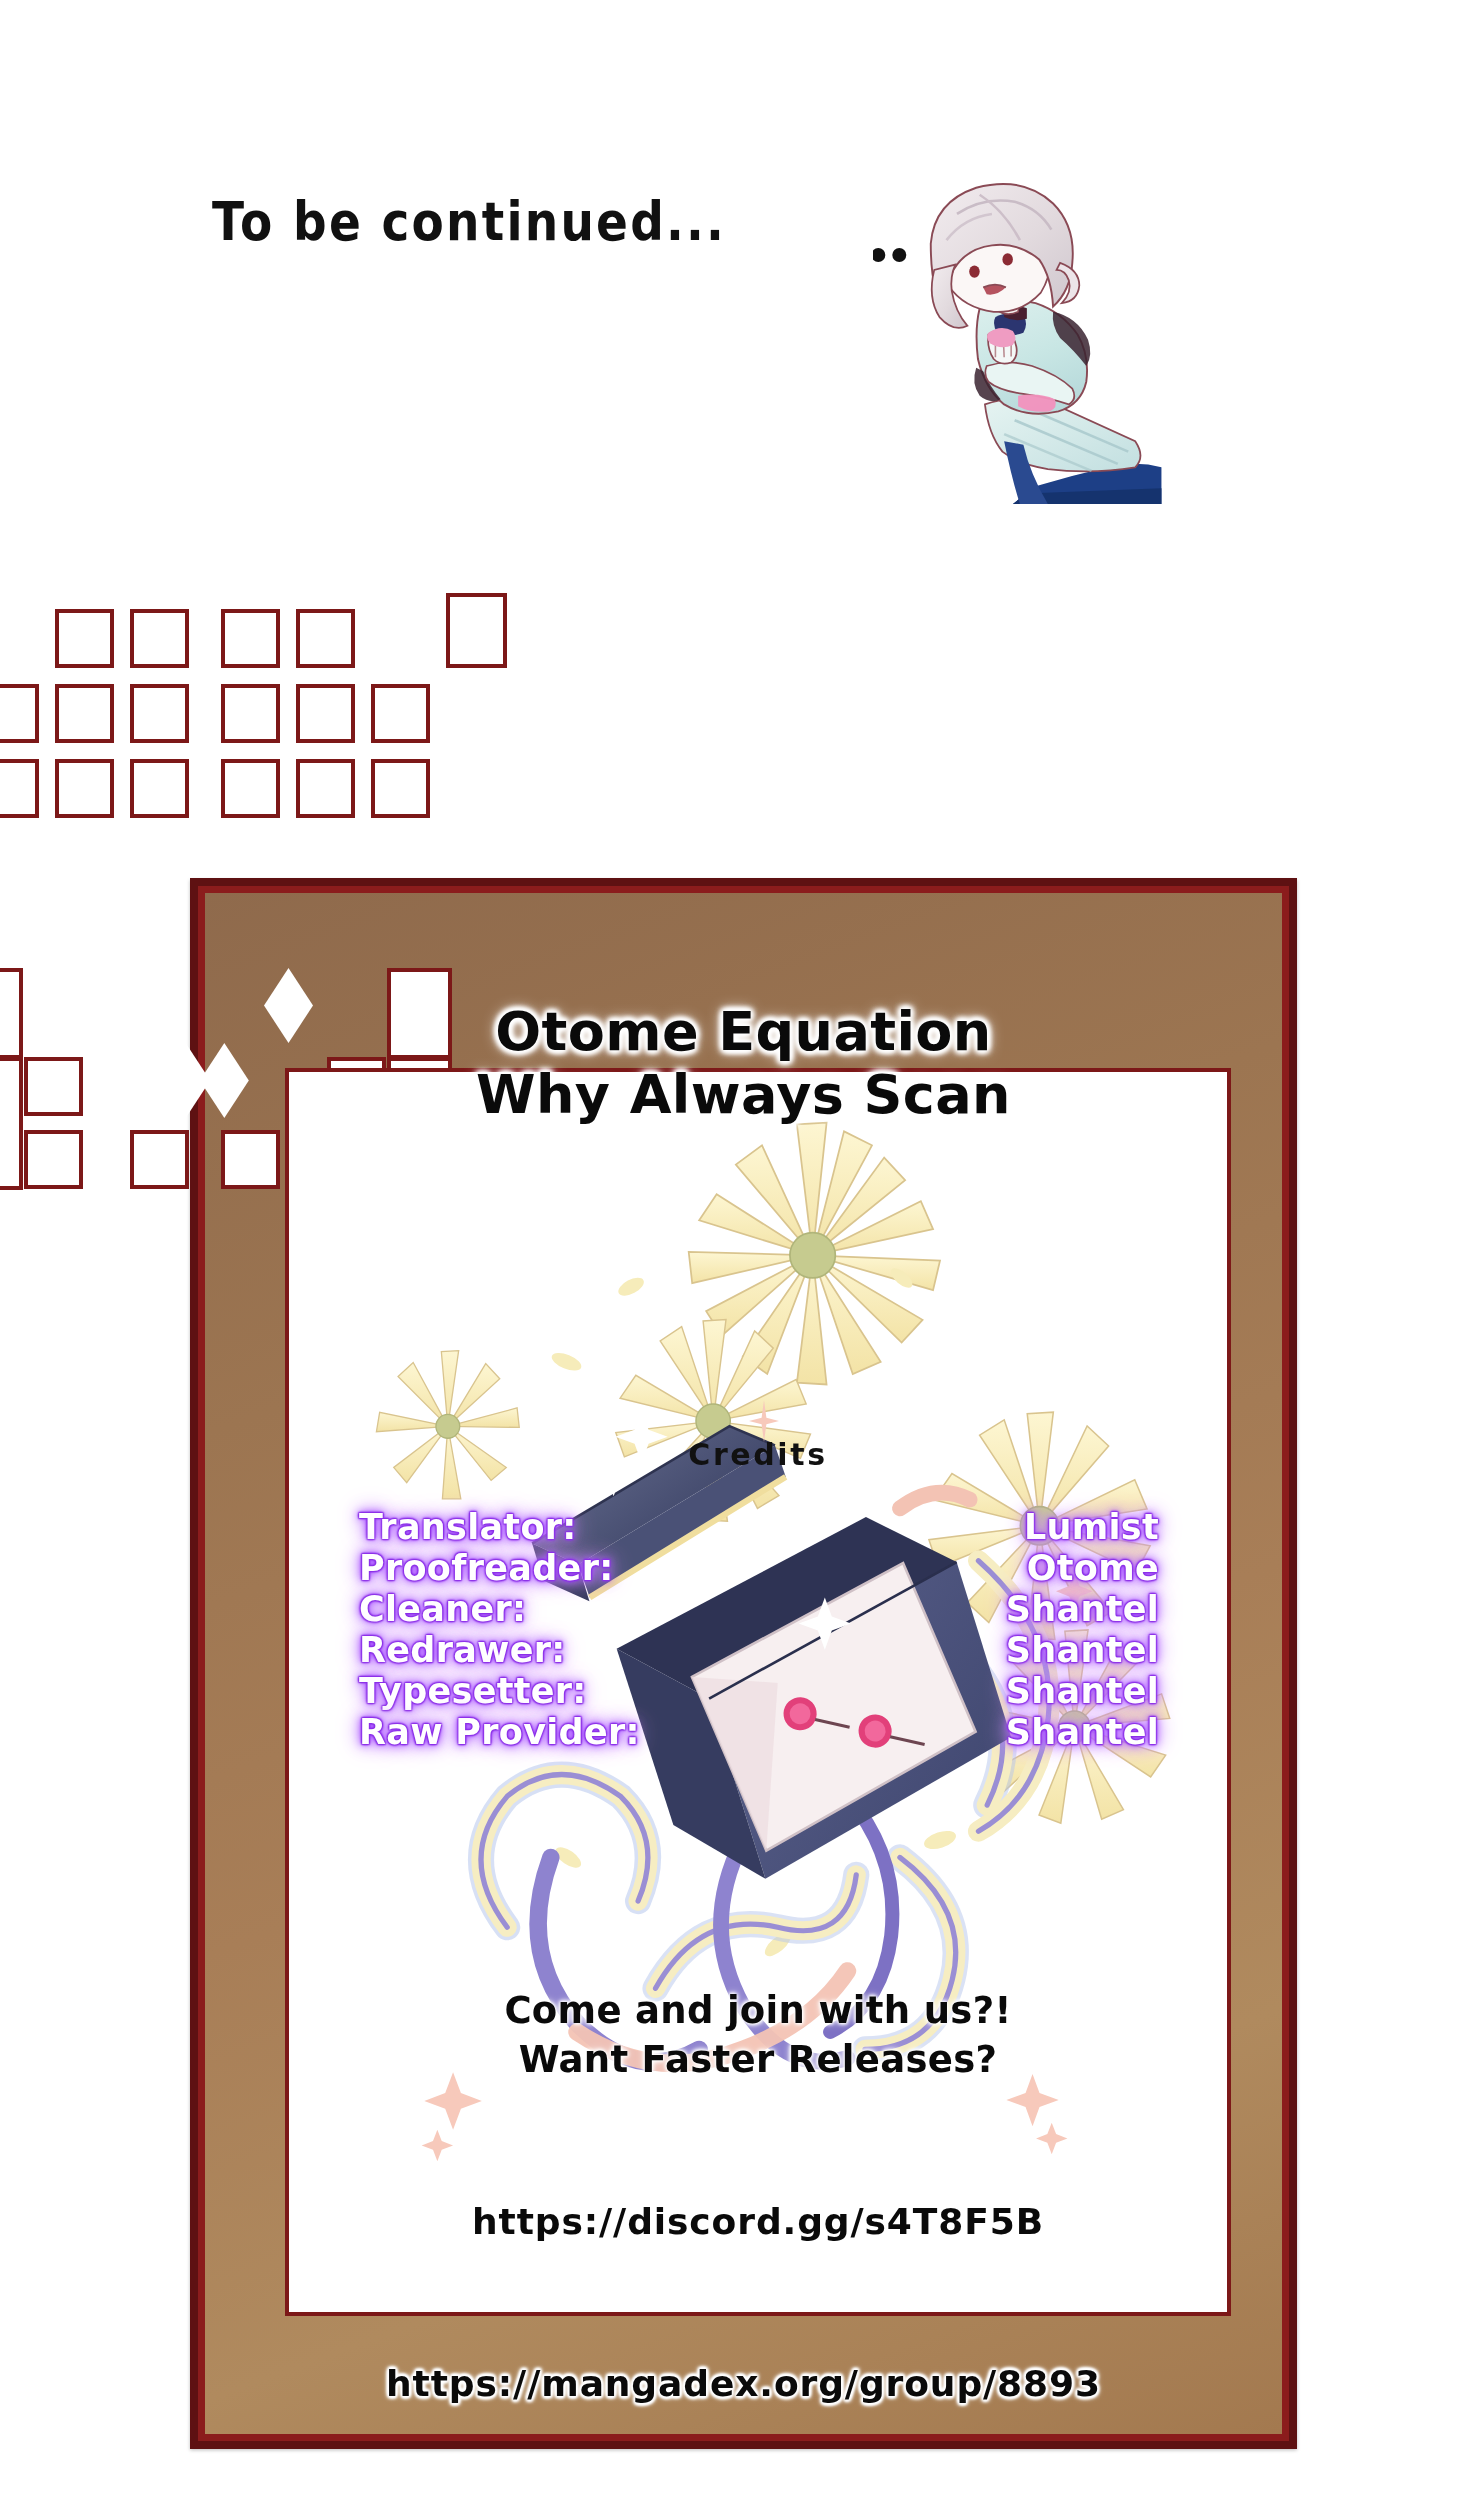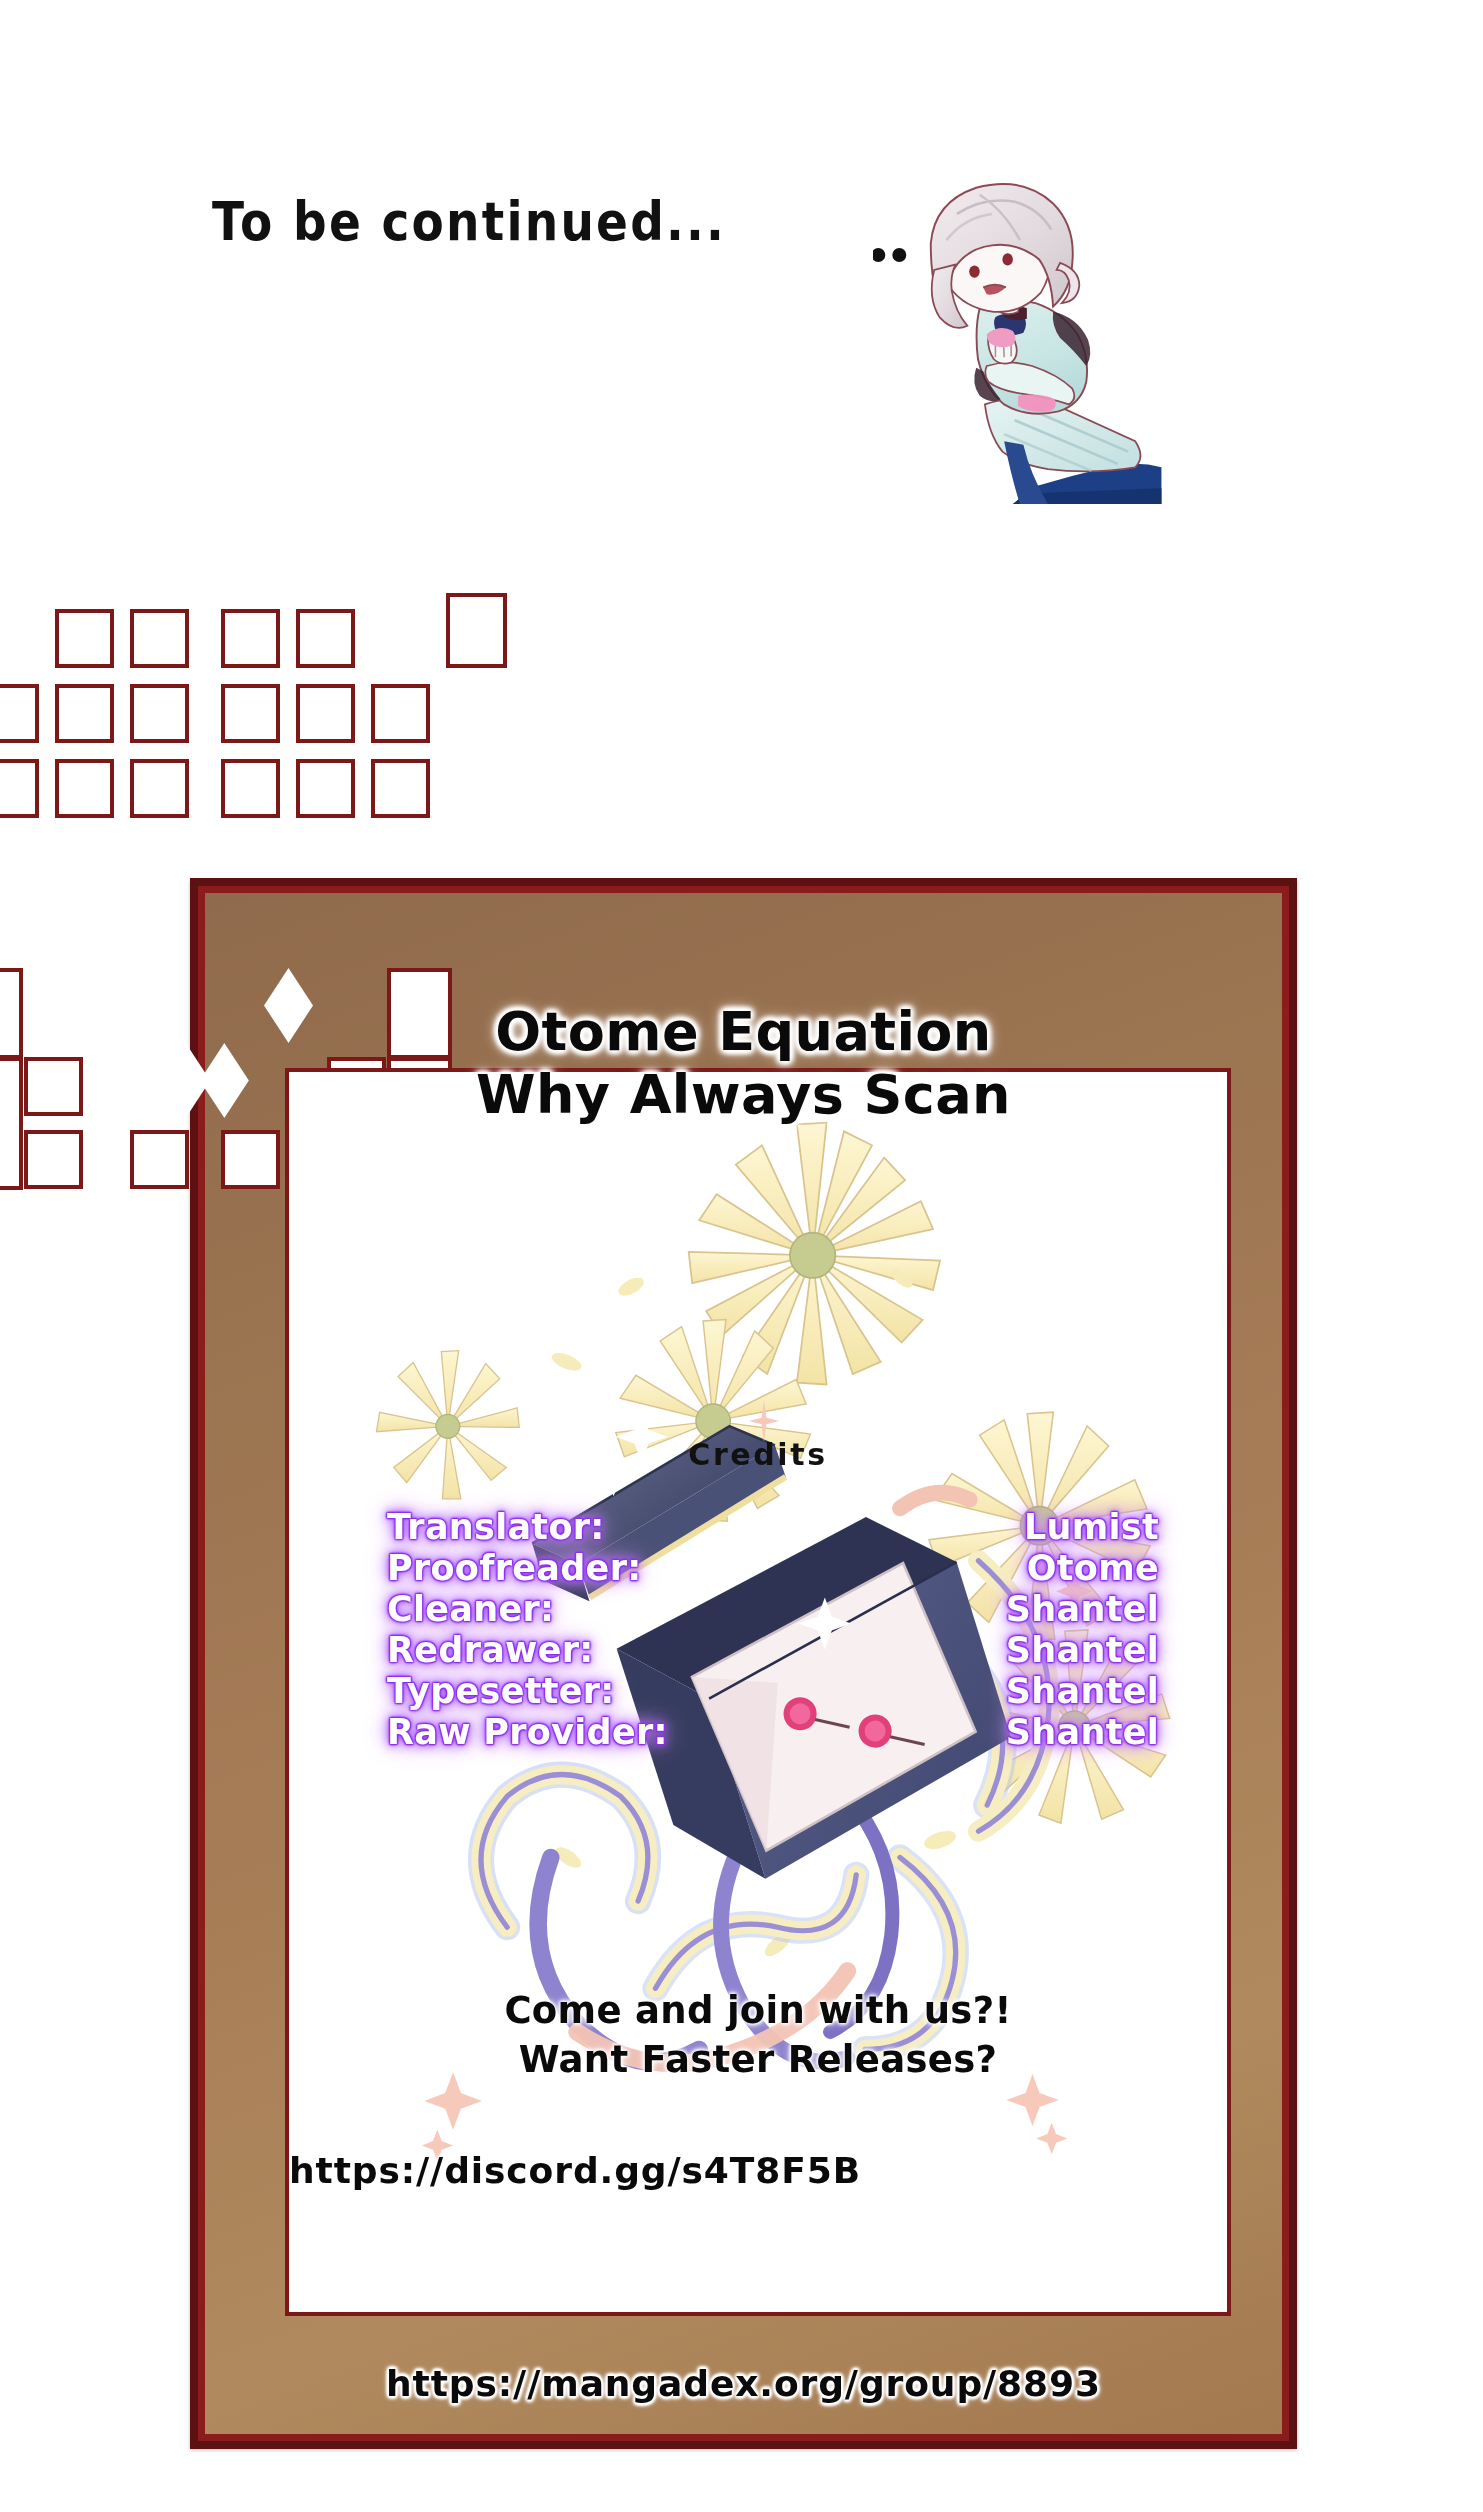--- a/index.html
+++ b/index.html
@@ -154,21 +154,20 @@
     pointer-events: none;
   }
   .art-layer svg { display: block; width: 100%; height: 100%; }
 
   
   .credits-list {
     position: absolute;
     left: 70px;
     right: 68px;
     top: 435px;
-    margin-left: 28px;
   }
   .credit-row {
     display: flex;
     justify-content: space-between;
     align-items: baseline;
     height: 41px;
   }
   .role, .person {
     font-family: "DejaVu Sans", sans-serif;
     font-size: 35px;
@@ -206,21 +205,22 @@
     letter-spacing: 0.3px;
     white-space: nowrap;
     line-height: 1.32;
     text-shadow: 0 0 5.2px #fff, 0 0 8.7px #fff, 0.9px 0.9px 3.5px #fff, -0.9px -0.9px 3.5px #fff;
   }
 
   
   .link-discord {
     position: absolute;
     left: 0; right: 0;
-    top: 1078px;
+    top: 1129px;
+    text-align: center;
     font-family: "DejaVu Sans", sans-serif;
     font-size: 36px;
     font-weight: 700;
     letter-spacing: 0.9px;
     color: #0a0a0a;
     white-space: nowrap;
     text-shadow: 0 0 4.4px #fff, 0.9px 0.9px 3.5px #fff, -0.9px -0.9px 3.5px #fff, 0 0 8.7px #fff;
   }
   .link-mangadex {
     position: absolute;

